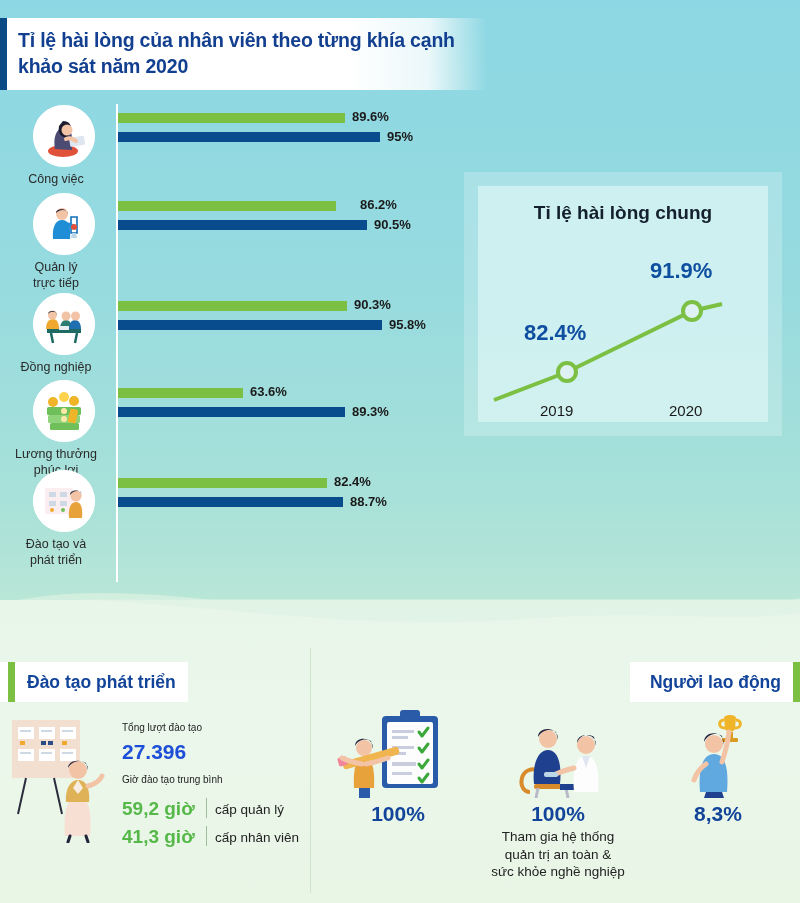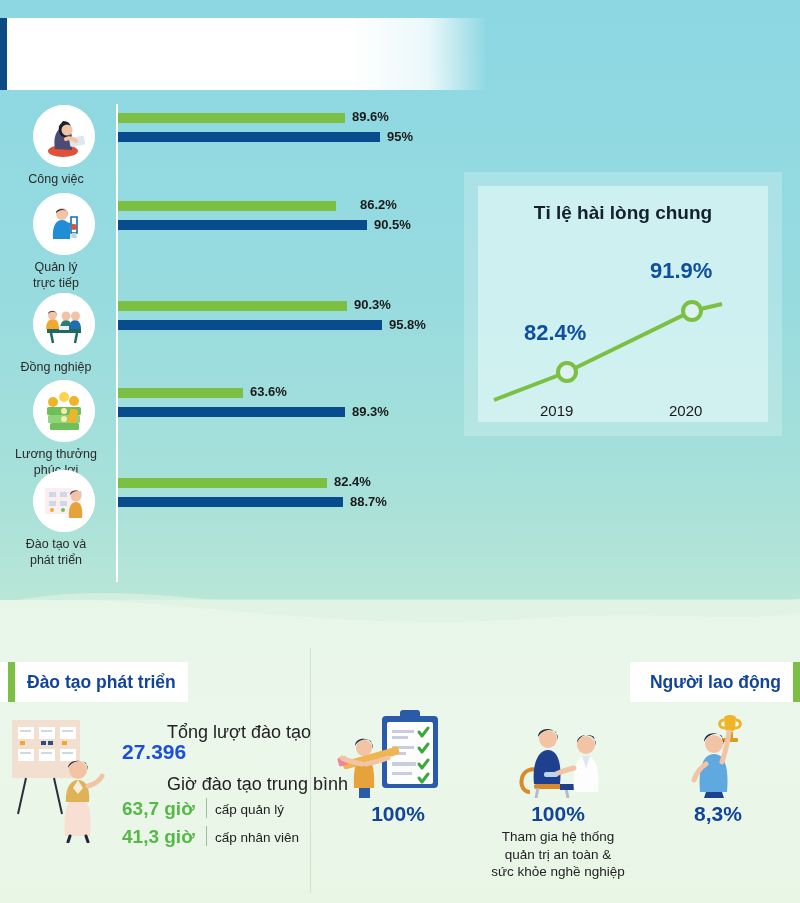--- a/index.html
+++ b/index.html
@@ -90,21 +90,21 @@
   .sec-head .acc { width: 7px; height: 40px; background: #7cc043; flex: none; }
   .sec-head .txt { font-size: 17.5px; font-weight: bold; color: #12449a; padding: 0 12px; white-space: nowrap; }
   #sec-head-left  { left: 0; }
   #sec-head-right { right: 0; }
 
   #vdivider { position: absolute; left: 310px; top: 648px; width: 1px; height: 245px; background: #cfe4cd; z-index: 3; }
 
   
   #training { position: absolute; left: 10px; top: 718px; width: 300px; height: 175px; z-index: 3; }
   #train-illu { position: absolute; left: 0; top: 0; width: 105px; height: 125px; }
-  .tr-cap  { position: absolute; font-size: 18px; color: #222; white-space: nowrap; margin-left: 45px; }
+  .tr-cap  { position: absolute; font-size: 10px; color: #222; white-space: nowrap; }
   .tr-big  { position: absolute; font-size: 21px; font-weight: bold; color: #1d4ed8; white-space: nowrap; }
   .tr-hrs  { position: absolute; font-size: 19px; font-weight: bold; color: #55b848; white-space: nowrap; }
   .tr-sep  { position: absolute; width: 1px; background: #9bbf9b; }
   .tr-sub  { position: absolute; font-size: 13.5px; color: #222; white-space: nowrap; }
 
   
   .stat { position: absolute; top: 706px; width: 160px; text-align: center; z-index: 3; }
   .stat-illu { height: 92px; display:flex; align-items:flex-end; justify-content:center; }
   .stat-num { font-size: 21px; font-weight: bold; color: #12449a; margin-top: 4px; }
   .stat-cap { font-size: 13.5px; color: #222; line-height: 1.3; margin-top: 2px; white-space: pre-line; }
@@ -114,20 +114,22 @@
 
 <div id="top-panel">
   <svg id="wave-top" viewBox="0 0 800 90" preserveAspectRatio="none">
     <path d="M0,52 C140,18 300,76 470,58 C620,42 720,64 800,46 L800,90 L0,90 Z" fill="#d9f0e2" opacity="0.75"></path>
     <path d="M0,66 C150,36 320,86 500,70 C650,58 730,76 800,62 L800,90 L0,90 Z" fill="#e7f6ea"></path>
   </svg>
 </div>
 
 <div id="title-strip">
   <div id="title-accent"></div>
+  <div id="title-text">Tỉ lệ hài lòng của nhân viên theo từng khía cạnh
+khảo sát năm 2020</div>
 </div>
 
 <div id="bar-chart">
   <div id="axis-line"></div>
 
   <div class="cat-row" style="top:0px;">
     <div class="cat-icon" style="top:5px;">
       <svg viewBox="0 0 62 62" width="62" height="62">
         <circle cx="31" cy="31" r="31" fill="#fff"></circle>
         <ellipse cx="30" cy="46" rx="15" ry="6" fill="#e0513a"></ellipse>
@@ -310,21 +312,21 @@
     <circle cx="68" cy="52" r="9" fill="#f3c3a6"></circle>
     <path d="M58 50 C58 40 79 40 78 52 L76 45 C70 41 62 43 58 50 Z" fill="#23233a"></path>
     <path d="M78 68 C86 66 90 62 92 58" stroke="#f3c3a6" stroke-width="5" fill="none" stroke-linecap="round"></path>
     <path d="M60 118 L58 124 M76 118 L78 124" stroke="#23233a" stroke-width="3" stroke-linecap="round"></path>
   </svg>
 
   <div class="tr-cap" style="left:112px; top:4px;">Tổng lượt đào tạo</div>
   <div class="tr-big" style="left:112px; top:22px;">27.396</div>
   <div class="tr-cap" style="left:112px; top:56px;">Giờ đào tạo trung bình</div>
 
-  <div class="tr-hrs" style="left:112px; top:80px;">63,7 giờ</div>
+  <div class="tr-hrs" style="left:112px; top:80px;">59,2 giờ</div>
   <div class="tr-sep" style="left:196px; top:80px; height:20px;"></div>
   <div class="tr-sub" style="left:205px; top:84px;">cấp quản lý</div>
 
   <div class="tr-hrs" style="left:112px; top:108px;">41,3 giờ</div>
   <div class="tr-sep" style="left:196px; top:108px; height:20px;"></div>
   <div class="tr-sub" style="left:205px; top:112px;">cấp nhân viên</div>
 </div>
 
 <div class="stat" style="left:318px;">
   <div class="stat-illu">

